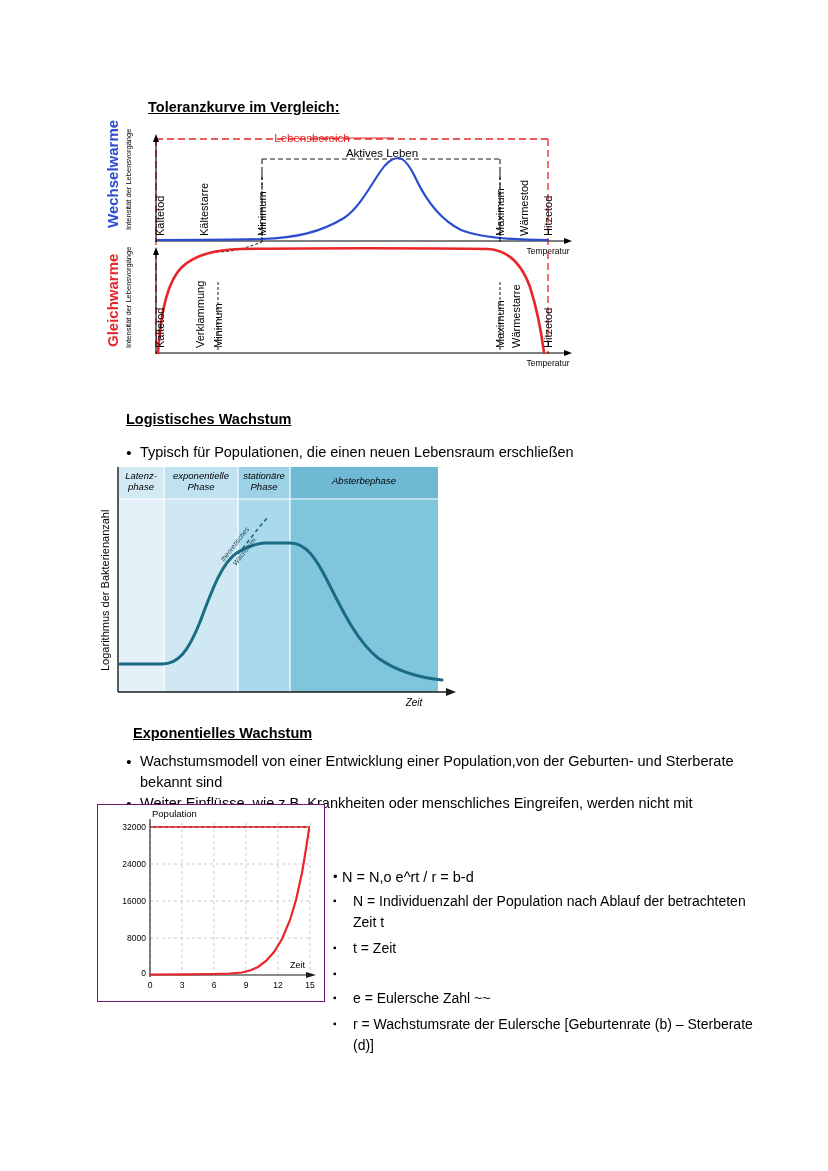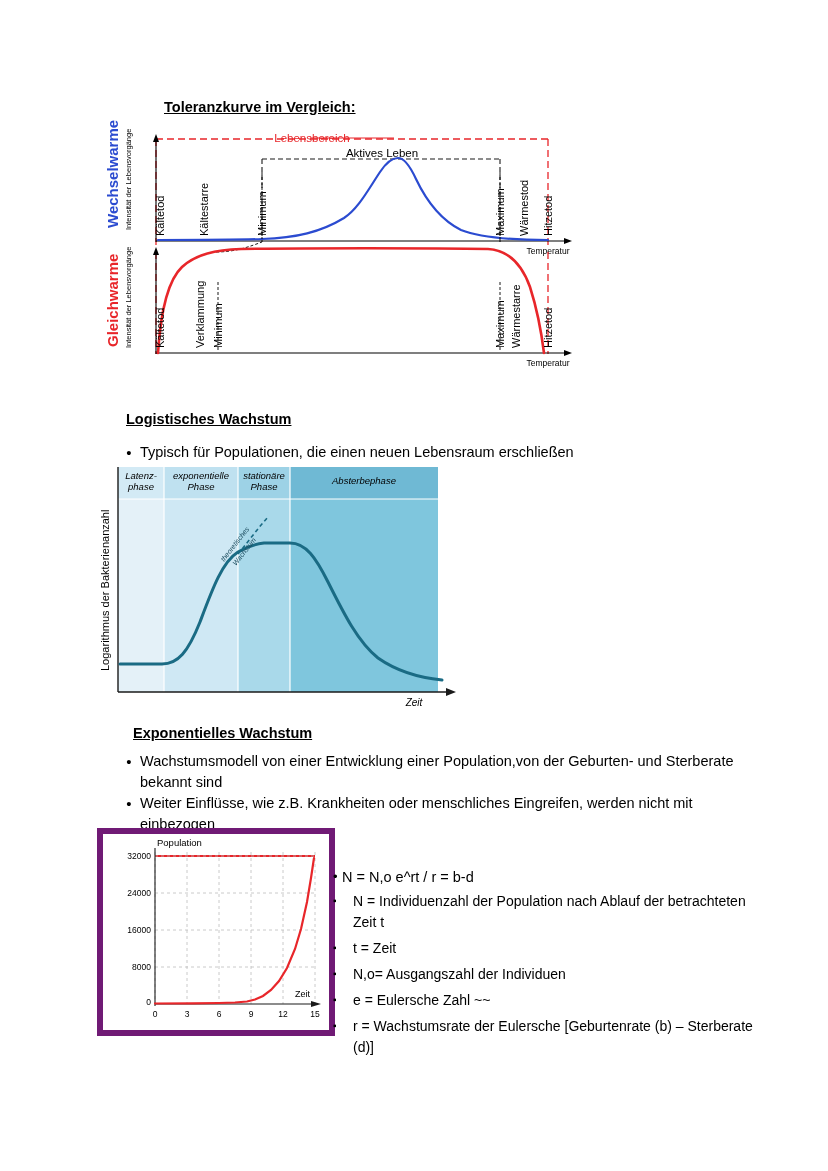--- a/index.html
+++ b/index.html
@@ -53,21 +53,21 @@
   .sq-dot {
     width: 20px;
     flex: 0 0 20px;
     text-align: left;
     font-size: 10px;
     line-height: 1.9;
     color: #000;
   }
 
   
-  #tol-title { position: absolute; left: 164px; top: 99px; }
+  #tol-title { position: absolute; left: 148px; top: 99px; }
 
   #tol-figure {
     position: absolute;
     left: 96px;
     top: 122px;
     width: 500px;
     height: 250px;
   }
   #tol-figure svg { display: block; }
 
@@ -116,24 +116,24 @@
   }
 
   
   #exp-title { position: absolute; left: 96px; top: 725px; margin-left: 37px; }
   #exp-b1 { position: absolute; left: 118px; top: 751px; width: 640px; }
   #exp-b2 { position: absolute; left: 118px; top: 793px; width: 640px; }
 
   #exp-figure {
     position: absolute;
     left: 97px;
-    top: 828px;
+    top: 804px;
     width: 226px;
     height: 196px;
-    border: 6px solid #701a75;
+    border: 1px solid #701a75;
     background: #fff;
   }
 
   #formula-block {
     position: absolute;
     left: 333px;
     top: 869px;
     width: 420px;
   }
   #formula-main {
@@ -328,21 +328,20 @@
       <div class="sq-row">
         <div class="sq-dot">▪</div>
         <div>N = Individuenzahl der Population nach Ablauf der betrachteten Zeit t</div>
       </div>
       <div class="sq-row">
         <div class="sq-dot">▪</div>
         <div>t = Zeit</div>
       </div>
       <div class="sq-row">
         <div class="sq-dot">▪</div>
-        <div>N,o= Ausgangszahl der Individuen</div>
       </div>
       <div class="sq-row">
         <div class="sq-dot">▪</div>
         <div>e = Eulersche Zahl ~~</div>
       </div>
       <div class="sq-row">
         <div class="sq-dot">▪</div>
         <div>r = Wachstumsrate der Eulersche [Geburtenrate (b) – Sterberate (d)]</div>
       </div>
     </div>

